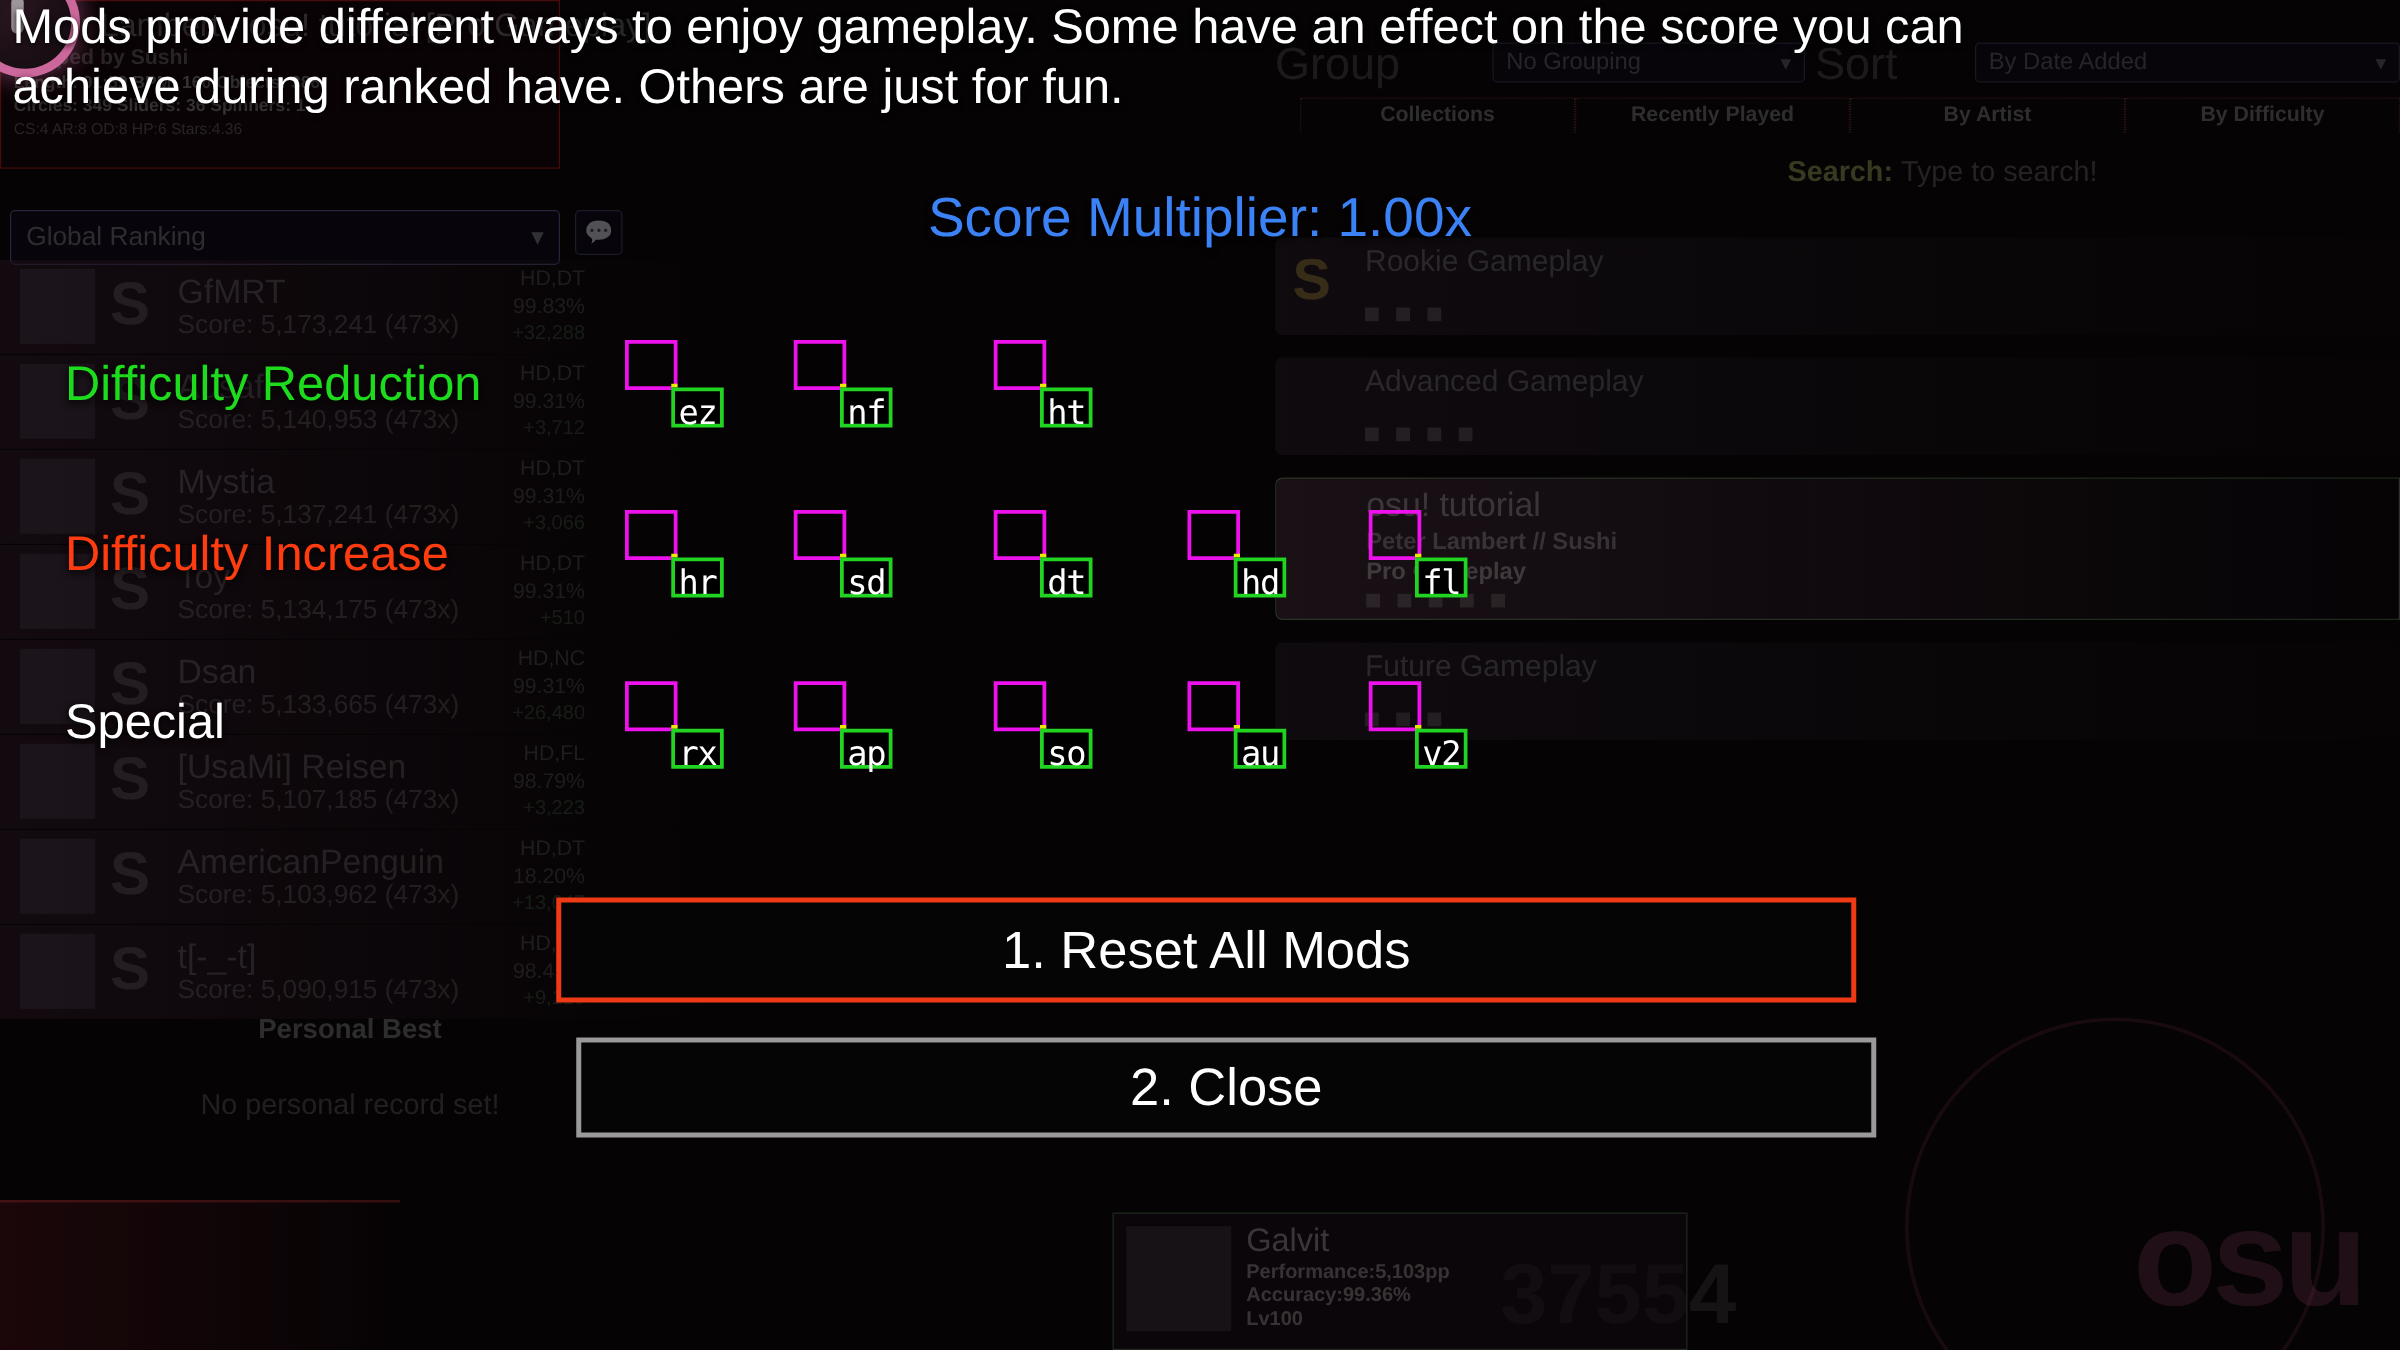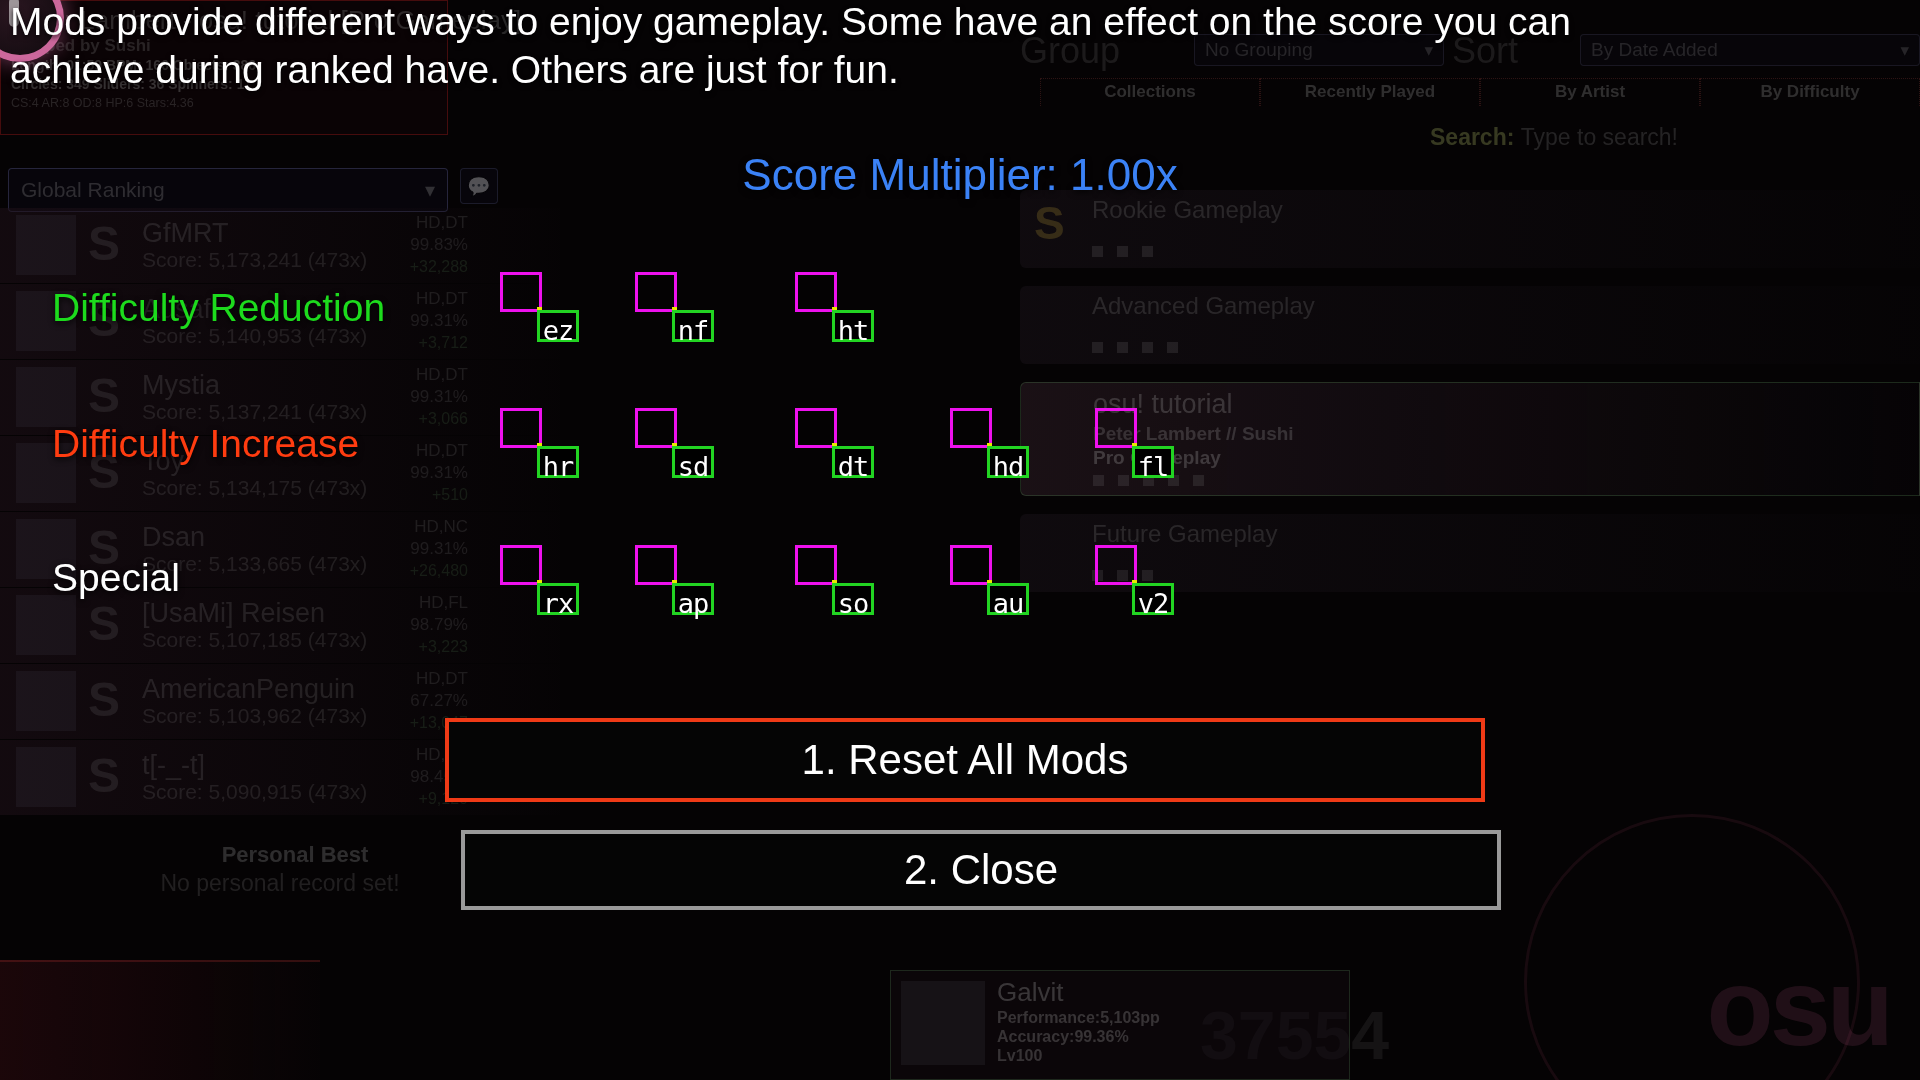--- a/index.html
+++ b/index.html
@@ -130,24 +130,24 @@
   .lb-mods {
     position: absolute; right: 92px; top: 4px;
     text-align: right;
     color: rgba(170,170,170,0.15);
     font-size: 17px; line-height: 22px;
   }
   .lb-acc  { color: rgba(170,170,170,0.14); font-size: 17px; }
   .lb-pp   { color: rgba(120,190,120,0.13); font-size: 16px; }
 
   .pb-label {
-    position: absolute; left: 15px; top: 810px;
+    position: absolute; left: 0; top: 810px;
     width: 560px; text-align: center;
     color: rgba(170,170,170,0.25);
-    font-size: 22px; font-weight: bold; margin-top: 32px;
+    font-size: 22px; font-weight: bold;
   }
   .pb-none {
     position: absolute; left: 0; top: 870px;
     width: 560px; text-align: center;
     color: rgba(170,170,170,0.17);
     font-size: 23px;
   }
   .back-plate {
     position: absolute; left: 0; top: 960px;
     width: 320px; height: 120px;
@@ -460,21 +460,21 @@
             <div class="lb-pp">+3,223</div>
           </div>
         </div>
         <div class="lb-row">
           <div class="lb-av"></div>
           <div class="lb-grade">S</div>
           <div class="lb-name">AmericanPenguin</div>
           <div class="lb-score">Score: 5,103,962 (473x)</div>
           <div class="lb-mods">
             <div>HD,DT</div>
-            <div class="lb-acc">67.27%</div>
+            <div class="lb-acc">18.20%</div>
             <div class="lb-pp">+13,047</div>
           </div>
         </div>
         <div class="lb-row">
           <div class="lb-av"></div>
           <div class="lb-grade">S</div>
           <div class="lb-name">t[-_-t]</div>
           <div class="lb-score">Score: 5,090,915 (473x)</div>
           <div class="lb-mods">
             <div>HD,DT</div>

